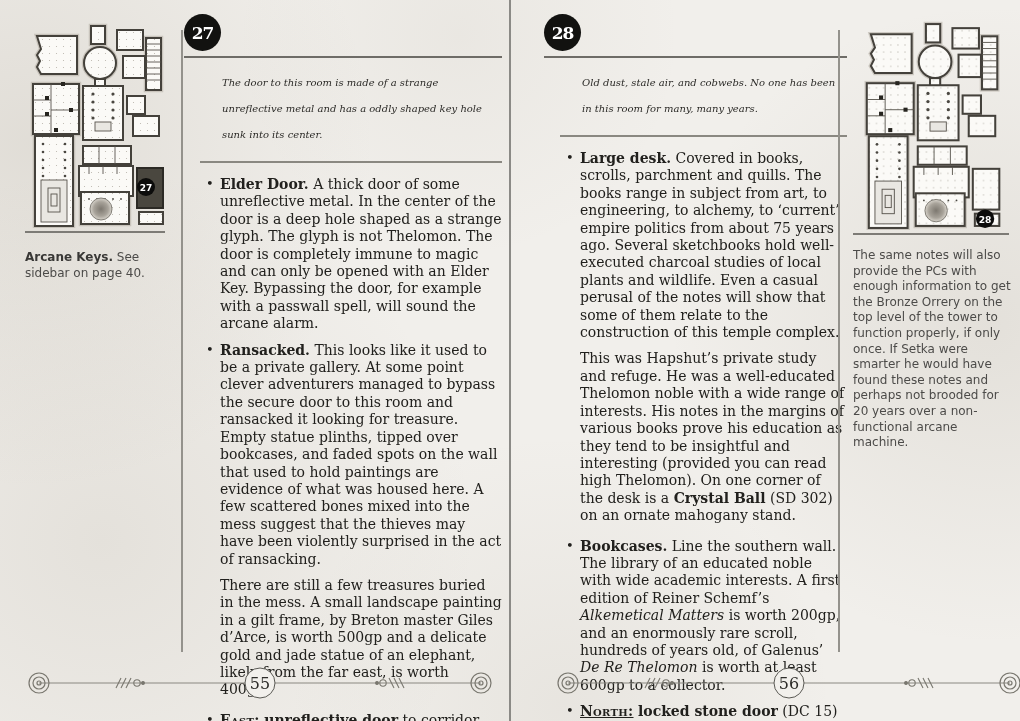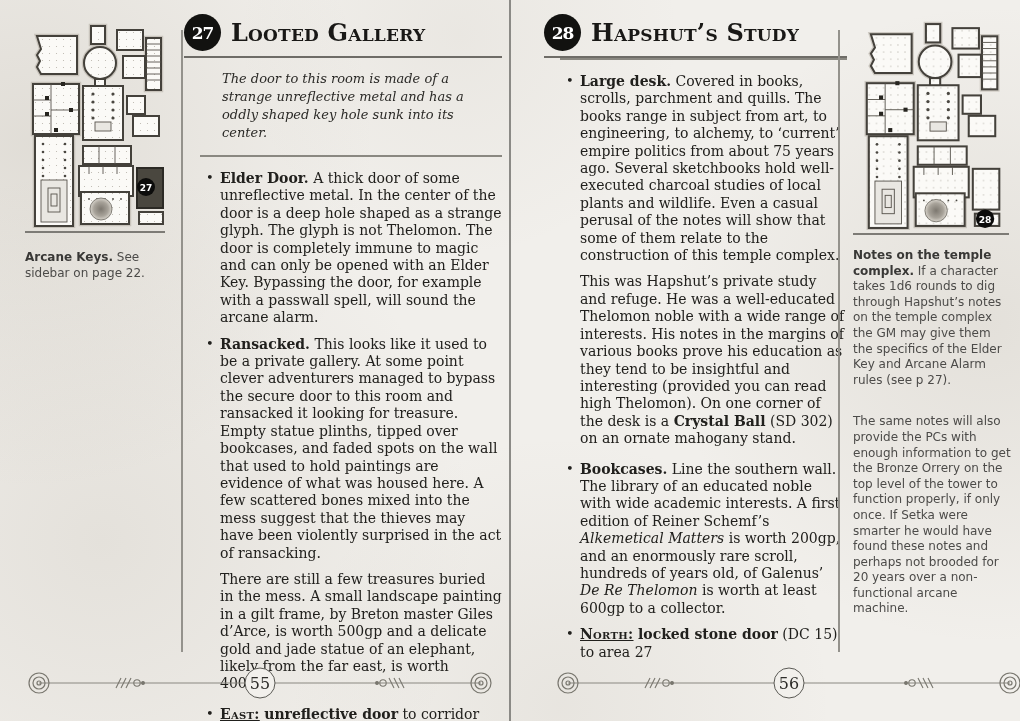--- a/index.html
+++ b/index.html
@@ -51,21 +51,21 @@
   .room-badge {
     flex:0 0 auto; width:37px; height:37px; border-radius:50%;
     background:#121210; color:#fff; display:flex; align-items:center; justify-content:center;
     font-weight:bold; font-size:17px; letter-spacing:-1px;
   }
   .page-title {
     font-weight:bold; font-variant:small-caps; font-size:24px; letter-spacing:.2px; color:#191816;
     white-space:nowrap;
   }
   .intro {
-    font-style:italic; font-size:13px; line-height:18px; color:#2b2a27;
+    font-style:italic; font-size:10px; line-height:26px; color:#2b2a27;
     margin:12px 6px 13px 38px;
   }
   .intro-rule { height:2px; background:#8a8881; margin-left:16px; }
 
   .bullets { margin:13px 0 0 16px; padding:0; font-size:14px; line-height:17.4px; }
   .bullets li { list-style:none; position:relative; padding-left:20px; margin:0 0 9px 0; }
   .bullets li::before { content:"•"; position:absolute; left:6px; top:-1px; font-size:13px; color:#21201d; }
   .plain-para { margin:0 0 9px 36px; font-size:14px; line-height:17.4px; }
   .exit-dir { font-variant:small-caps; font-weight:bold; text-decoration:underline; letter-spacing:.3px; }
 
@@ -180,29 +180,28 @@
     <svg viewBox="0 0 140 206">
       <use href="#map-base"></use>
       <rect class="hl-room" x="112" y="146" width="26" height="40"></rect>
       <circle class="badge-dot" cx="121" cy="165" r="9"></circle>
       <text class="badge-num" x="121" y="165.5">27</text>
     </svg>
   </div>
   <div class="map-rule left"></div>
 
   <div class="sidebar left">
-    <p class="note"><b>Arcane Keys.</b><span> See sidebar on page 22.</span></p>
+    <p class="note"><b>Arcane Keys.</b><span> See sidebar on page 40.</span></p>
   </div>
 
   <div class="vrule left"></div>
 
   <div class="col left">
     <div class="title-row">
       <div class="room-badge">27</div>
-      <div class="page-title">Looted Gallery</div>
     </div>
     <p class="intro">The door to this room is made of a strange unreflective metal and has a oddly shaped key hole sunk into its center.</p>
     <div class="intro-rule"></div>
     <ul class="bullets">
       <li><b>Elder Door.</b> <span>A thick door of some unreflective metal. In the center of the door is a deep hole shaped as a strange glyph. The glyph is not Thelomon. The door is completely immune to magic and can only be opened with an Elder Key. Bypassing the door, for example with a passwall spell, will sound the arcane alarm.</span></li>
       <li><b>Ransacked.</b> <span>This looks like it used to be a private gallery. At some point clever adventurers managed to bypass the secure door to this room and ransacked it looking for treasure. Empty statue plinths, tipped over bookcases, and faded spots on the wall that used to hold paintings are evidence of what was housed here. A few scattered bones mixed into the mess suggest that the thieves may have been violently surprised in the act of ransacking.</span></li>
     </ul>
     <p class="plain-para">There are still a few treasures buried in the mess. A small landscape painting in a gilt frame, by Breton master Giles d’Arce, is worth 500gp and a delicate gold and jade statue of an elephant, likely from the far east, is worth 400gp.</p>
     <ul class="bullets">
       <li class="exit"><span class="exit-dir">East:</span> <b>unreflective door</b><span> to corridor</span></li>
@@ -233,22 +232,22 @@
           <circle cx="456" cy="16" r="6"></circle>
           <circle cx="456" cy="16" r="2"></circle>
       </g>
     </svg>
     <div class="page-num">55</div>
   </div>
 
   <div class="col right">
     <div class="title-row">
       <div class="room-badge">28</div>
-      <div class="page-title">Hapshut’s Study</div>
     </div>
+    <p class="intro">Old dust, stale air, and cobwebs. No one has been in this room for many, many years.</p>
     <div class="intro-rule"></div>
     <ul class="bullets">
       <li><b>Large desk.</b> <span>Covered in books, scrolls, parchment and quills. The books range in subject from art, to engineering, to alchemy, to ‘current’ empire politics from about 75 years ago. Several sketchbooks hold well-executed charcoal studies of local plants and wildlife. Even a casual perusal of the notes will show that some of them relate to the construction of this temple complex.</span></li>
     </ul>
     <p class="plain-para"><span>This was Hapshut’s private study and refuge. He was a well-educated Thelomon noble with a wide range of interests. His notes in the margins of various books prove his education as they tend to be insightful and interesting (provided you can read high Thelomon). On one corner of the desk is a </span><b>Crystal Ball</b><span> (SD 302) on an ornate mahogany stand.</span></p>
     <ul class="bullets">
       <li><b>Bookcases.</b> <span>Line the southern wall. The library of an educated noble with wide academic interests. A first edition of Reiner Schemf’s </span><i>Alkemetical Matters</i><span> is worth 200gp, and an enormously rare scroll, hundreds of years old, of Galenus’ </span><i>De Re Thelomon</i><span> is worth at least 600gp to a collector.</span></li>
       <li class="exit"><span class="exit-dir">North:</span> <b>locked stone door</b><span> (DC 15) to area 27</span></li>
     </ul>
   </div>
@@ -258,21 +257,20 @@
   <div class="map-box right">
     <svg viewBox="0 0 140 206">
       <use href="#map-base"></use>
       <circle class="badge-dot" cx="124" cy="195" r="9"></circle>
       <text class="badge-num" x="124" y="195.5">28</text>
     </svg>
   </div>
   <div class="map-rule right"></div>
 
   <div class="sidebar right">
-    <p class="note"><b>Notes on the temple complex.</b><span> If a character takes 1d6 rounds to dig through Hapshut’s notes on the temple complex the GM may give them the specifics of the Elder Key and Arcane Alarm rules (see p 27).</span></p>
     <p class="note"><b></b><span>The same notes will also provide the PCs with enough information to get the Bronze Orrery on the top level of the tower to function properly, if only once. If Setka were smarter he would have found these notes and perhaps not brooded for 20 years over a non-functional arcane machine.</span></p>
   </div>
 
   <div class="footer right">
     <svg viewBox="0 0 470 32">
       <line x1="14" y1="16" x2="456" y2="16" stroke="#8a8881" stroke-width="1"></line>
       <g fill="none" stroke="#79776f" stroke-width="1.2">
         <circle cx="14" cy="16" r="10"></circle>
           <circle cx="14" cy="16" r="6"></circle>
           <circle cx="14" cy="16" r="2"></circle>

